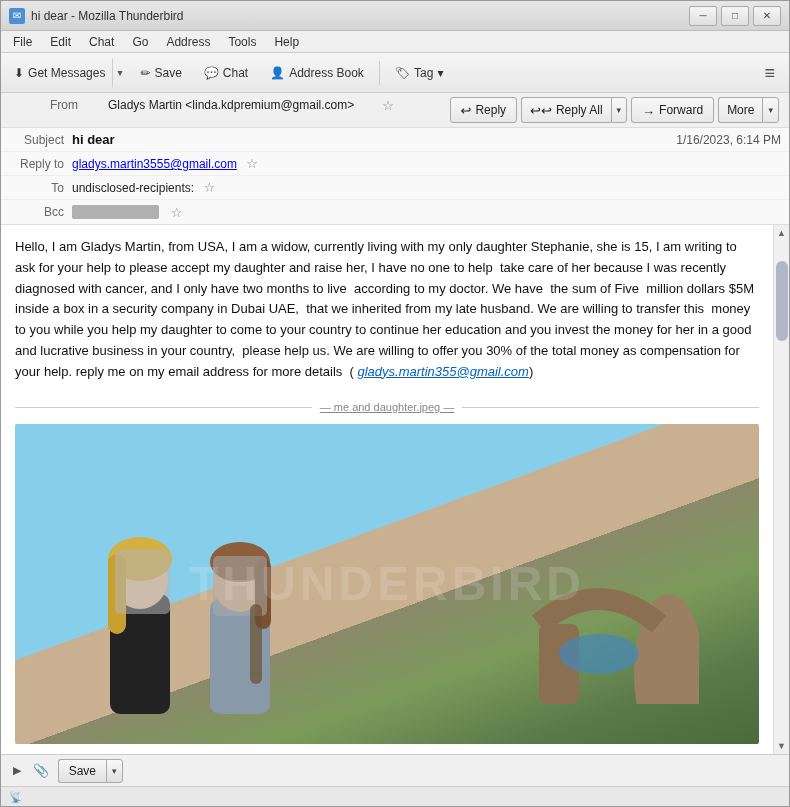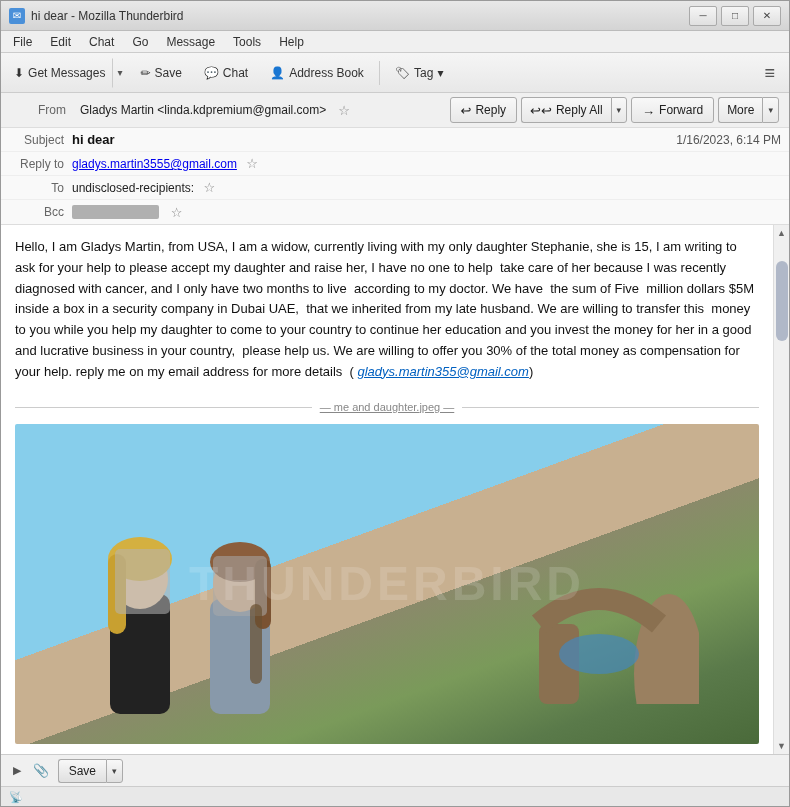--- a/index.html
+++ b/index.html
@@ -383,21 +383,21 @@
     <button class="title-btn">□</button>
     <button class="title-btn close">✕</button>
   </div>
 </div>
 
 <div id="menu-bar">
   <span class="menu-item">File</span>
   <span class="menu-item">Edit</span>
   <span class="menu-item">Chat</span>
   <span class="menu-item">Go</span>
-  <span class="menu-item">Message</span>
+  <span class="menu-item">Address</span>
   <span class="menu-item">Tools</span>
   <span class="menu-item">Help</span>
 </div>
 
 <div id="toolbar">
   <div class="tb-btn-split">
     <button class="main">
       <span>⬇</span>
       <span>Get Messages</span>
     </button>
@@ -423,21 +423,21 @@
   </button>
   <div id="toolbar-spacer"></div>
   <button class="tb-menu-btn">≡</button>
 </div>
 
 <div id="main-area">
 
   <div id="email-header">
 
     <div style="display:flex; align-items:stretch; border-bottom:1px solid #ddd; background:#f0f0f0;">
-      <div style="flex:1; padding:5px 10px; display:flex; align-items:center; gap:6px;">
+      <div style="flex:1; padding:5px 10px; display:flex; align-items:flex-start; gap:22px;margin-left:12px;">
         <span class="header-label" style="text-align:right;color:#666;font-size:12px;width:55px;flex-shrink:0;margin-right:8px;">From</span>
         <span style="font-size:12px;color:#222;">Gladys Martin &lt;linda.kdpremium@gmail.com&gt;</span>
         <span class="star-icon">☆</span>
       </div>
       <div id="action-btns" style="display:flex; align-items:center; gap:4px; padding:4px 10px;">
         <button class="action-btn">
           <span style="font-size:13px;">↩</span>
           <span>Reply</span>
         </button>
         <div class="action-btn-split">

